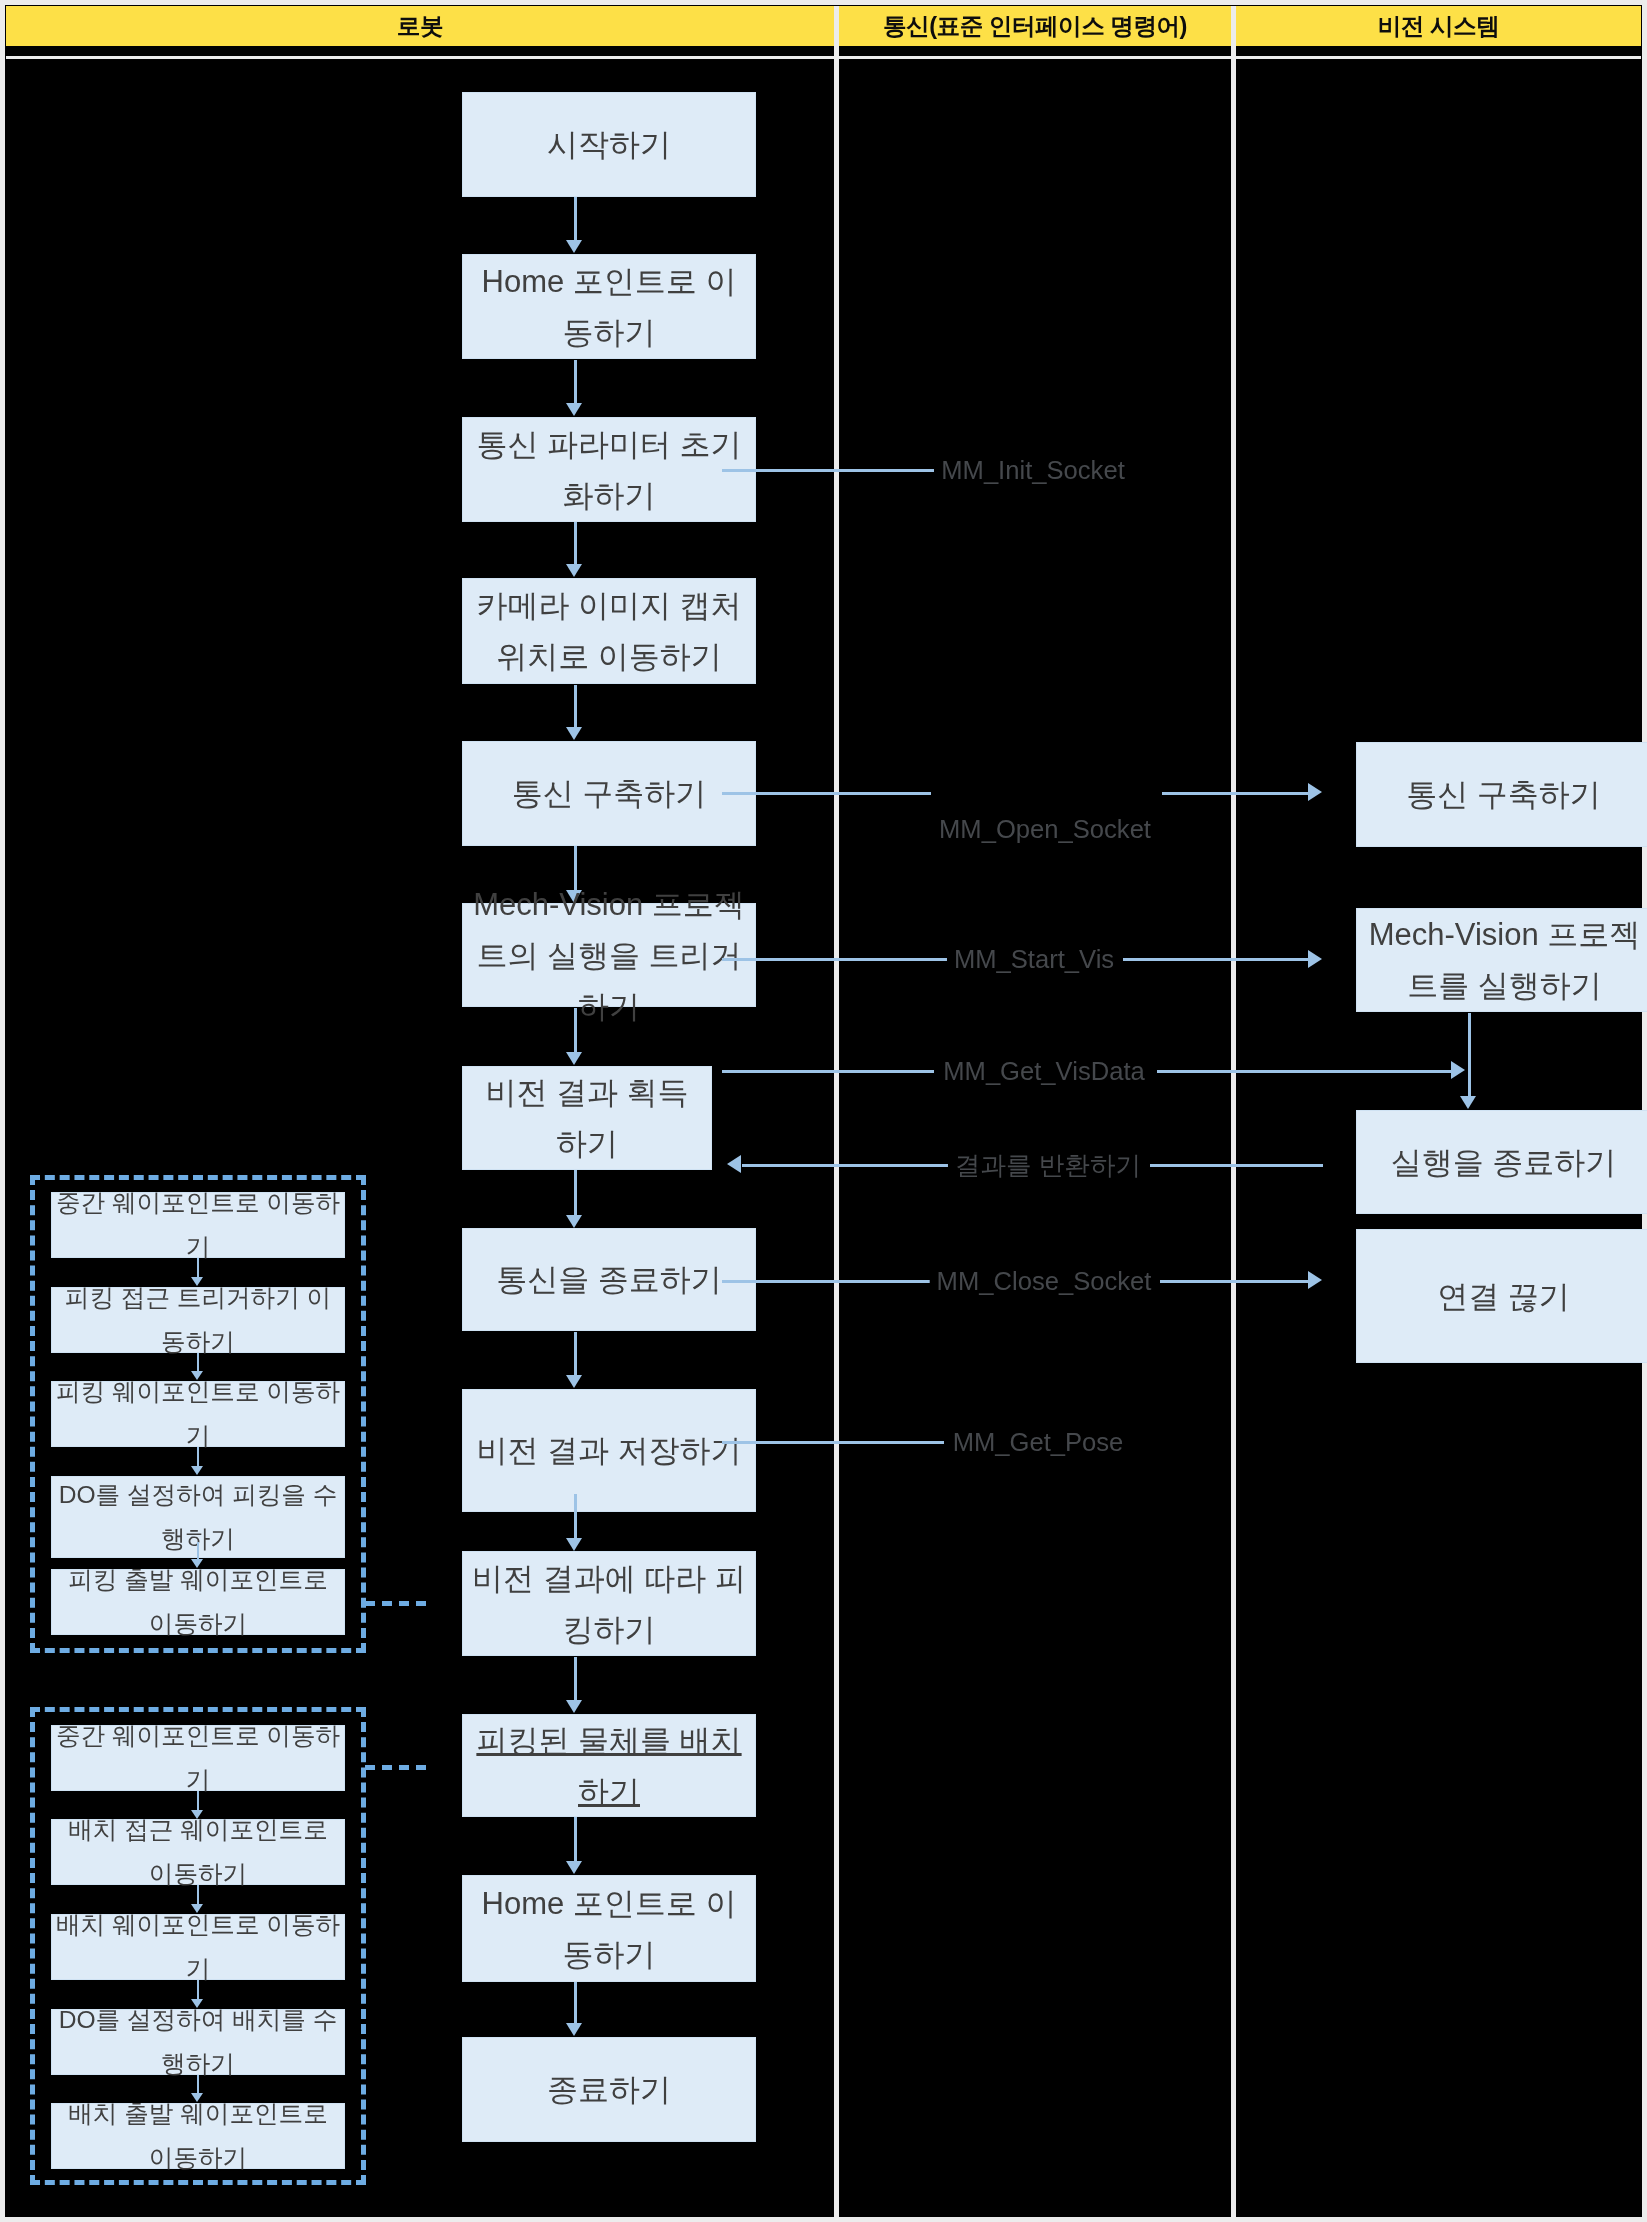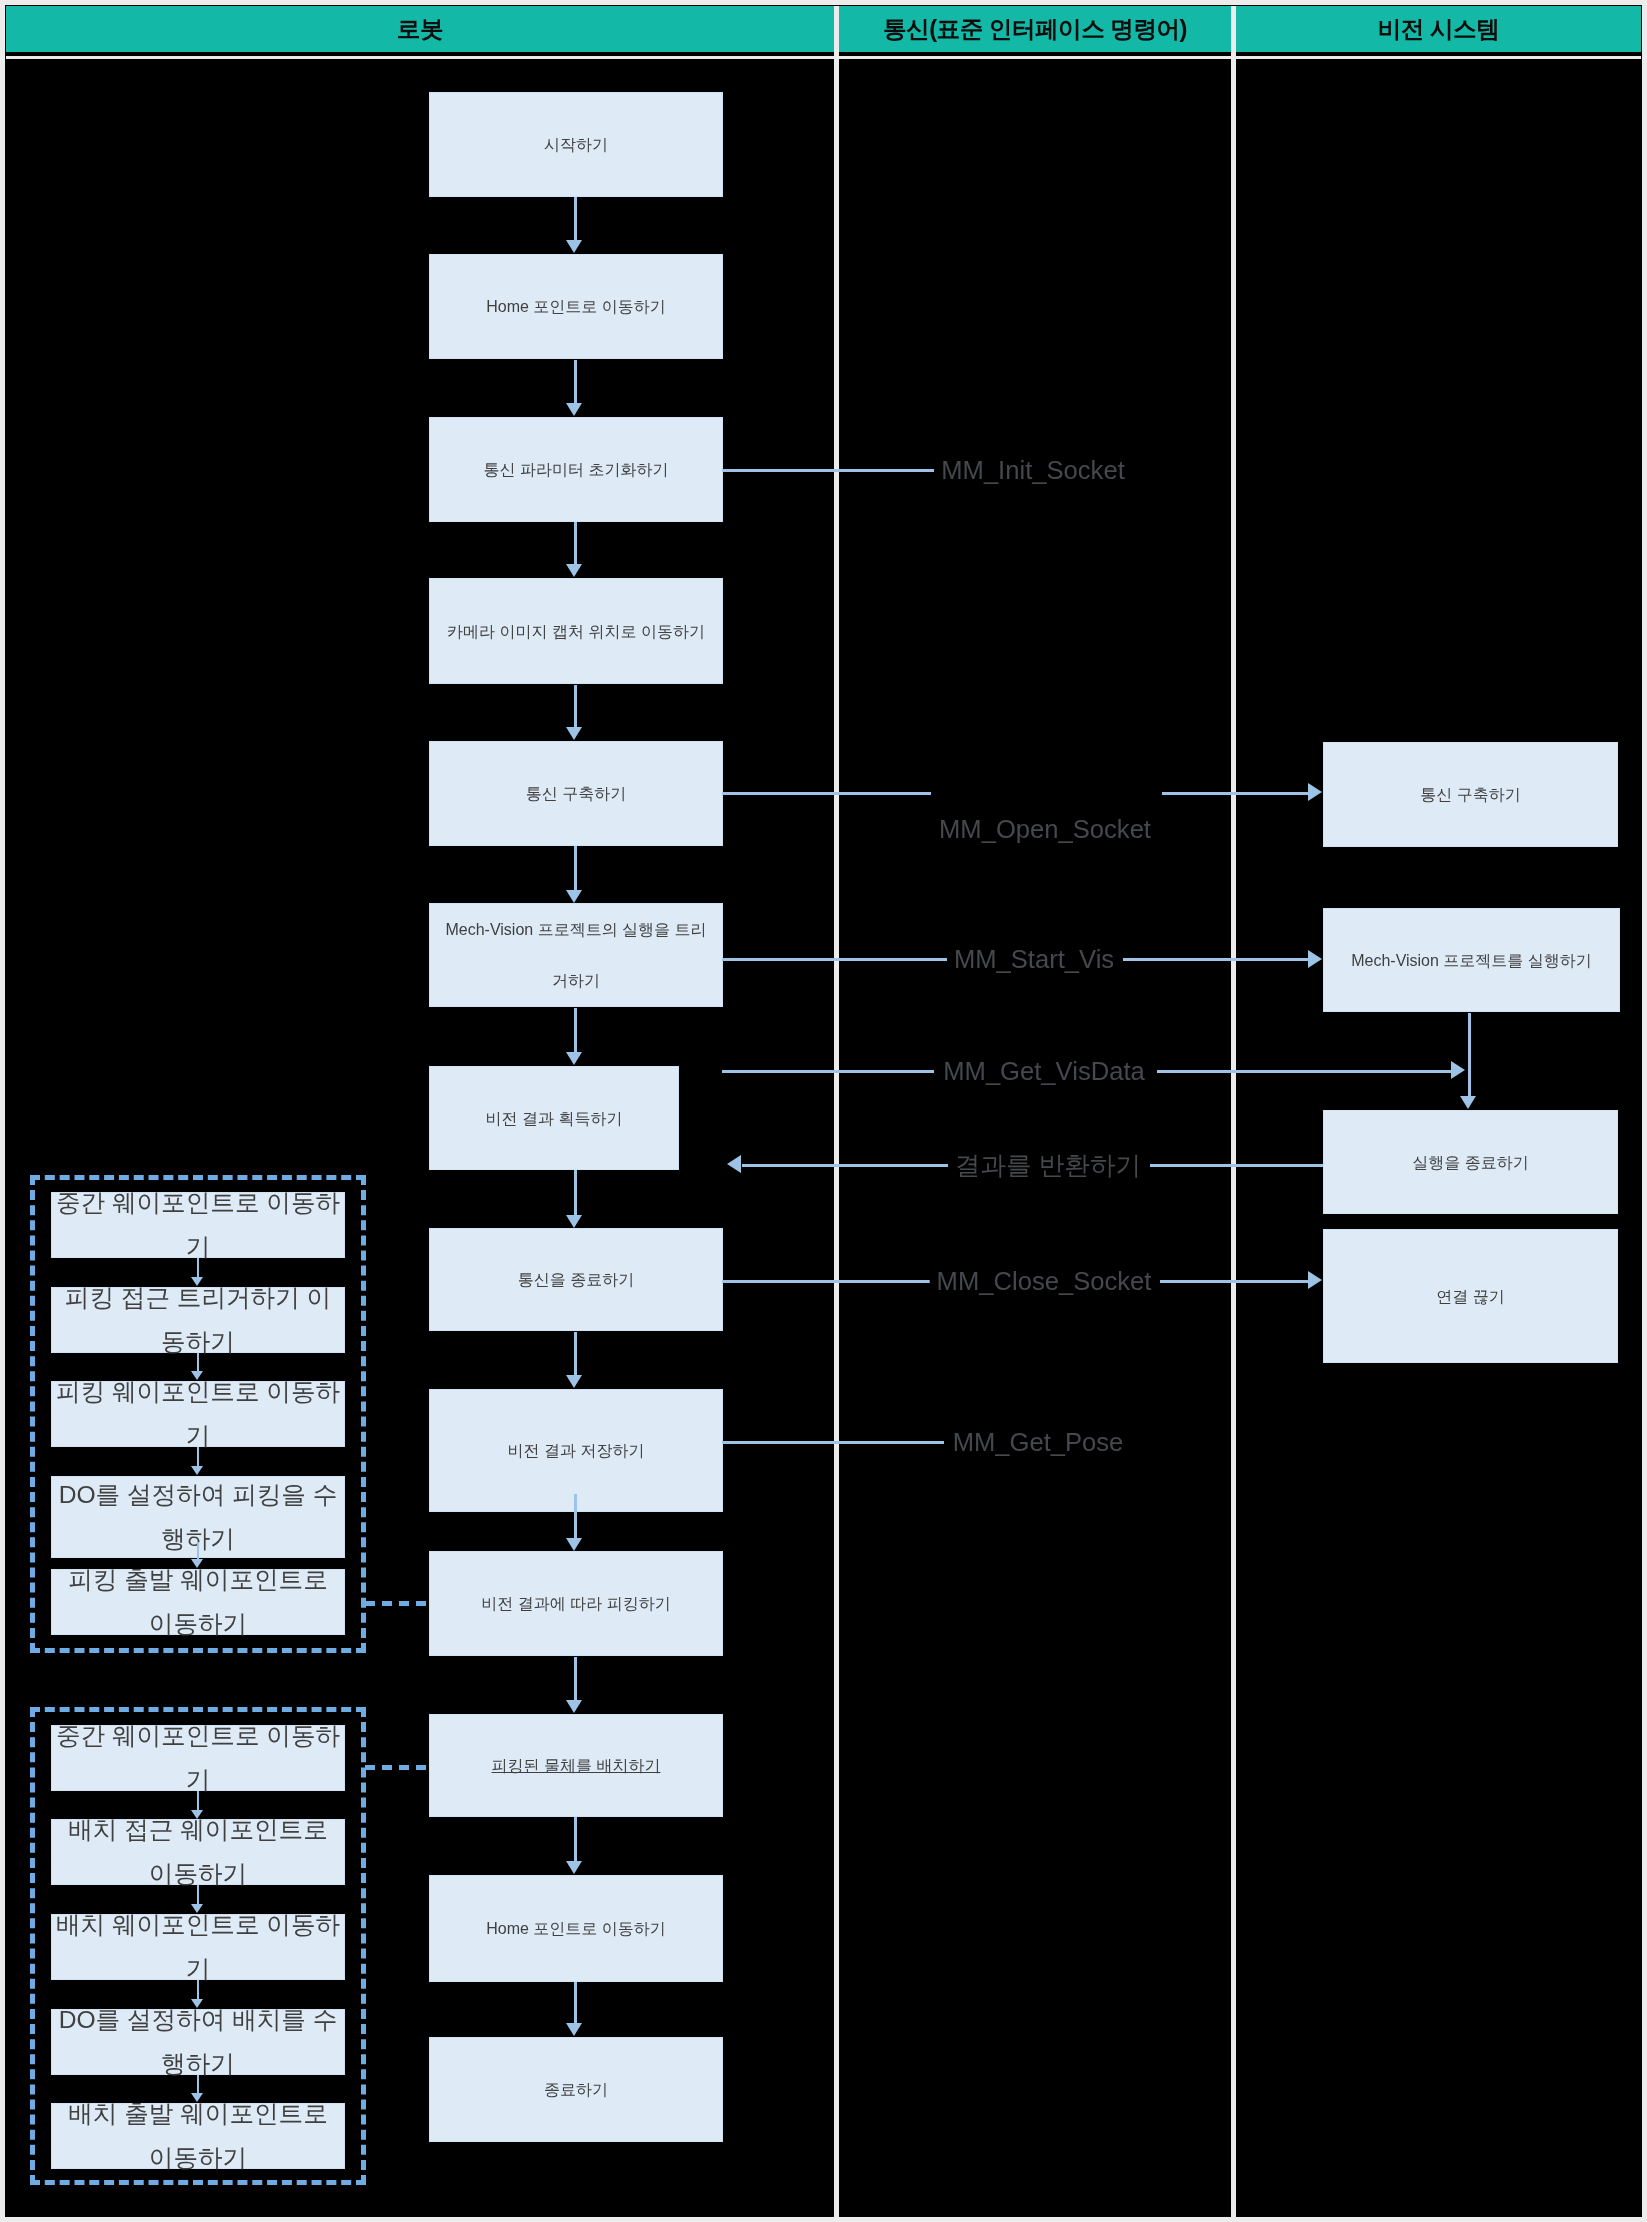--- a/index.html
+++ b/index.html
@@ -2,26 +2,26 @@
 <html><head>
 <meta charset="utf-8">
 <style>
   html,body{margin:0;padding:0;background:#000;}
   body{position:relative;width:1647px;height:2222px;overflow:hidden;
        font-family:"Liberation Sans","DejaVu Sans",sans-serif;}
   .frame{position:absolute;left:0;top:0;width:1647px;height:2222px;
          border:5.9px solid #ECECEC;box-sizing:border-box;}
   .divider{position:absolute;top:5.9px;height:2211px;width:4.9px;background:#ECECEC;}
   .hrule{position:absolute;left:5.9px;top:56px;width:1635px;height:3px;background:#ECECEC;}
-  .hcell{position:absolute;top:5.9px;height:46px;background:#14b8a6;
+  .hcell{position:absolute;top:5.9px;height:40px;background:#fde047;
          display:flex;align-items:center;justify-content:center;
          font-size:23.6px;font-weight:bold;color:#0D0D0D;letter-spacing:-0.5px;}
   .box{position:absolute;background:#DEEBF7;border:1px solid #CFE2F3;box-sizing:border-box;
        display:flex;align-items:center;justify-content:center;text-align:center;
-       color:#404040;font-size:16px;line-height:51px;padding:0 7.9px;}
+       color:#404040;font-size:31px;line-height:51px;padding:0 7.9px;margin-left:33px;}
   .gbox{position:absolute;background:#DEEBF7;border:1px solid #CFE2F3;box-sizing:border-box;
         display:flex;align-items:center;justify-content:center;text-align:center;
         color:#404040;font-size:24.6px;line-height:44px;padding:0 2px;}
   .mlabel{position:absolute;transform:translate(-50%,-50%);white-space:nowrap;
           color:#45484C;font-size:25.6px;background:#000;padding:0 6.9px;}
   .line{position:absolute;background:#9DC3E6;}
   .dash-rect{position:absolute;border:5.9px dashed #6EACE3;box-sizing:border-box;background:transparent;}
   .dash-line{position:absolute;height:0;border-top:5.9px dashed #6EACE3;}
   .tri{position:absolute;width:0;height:0;}
 </style>

